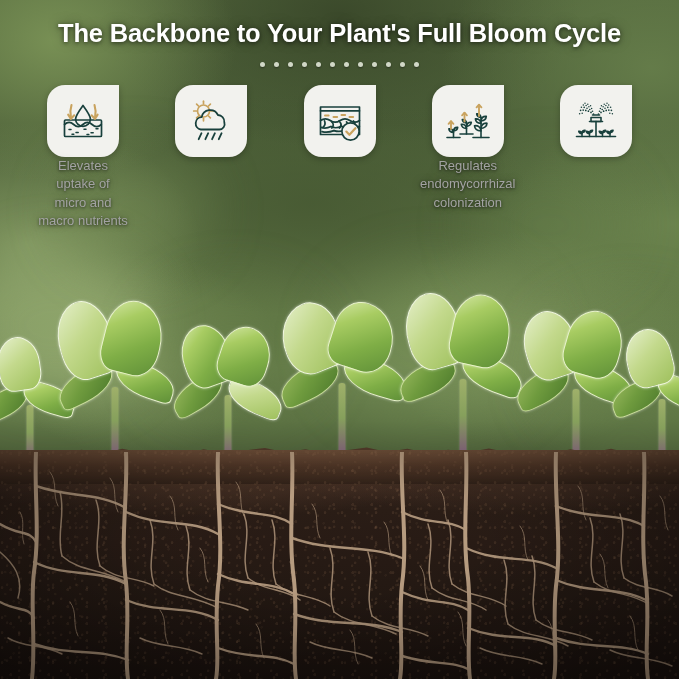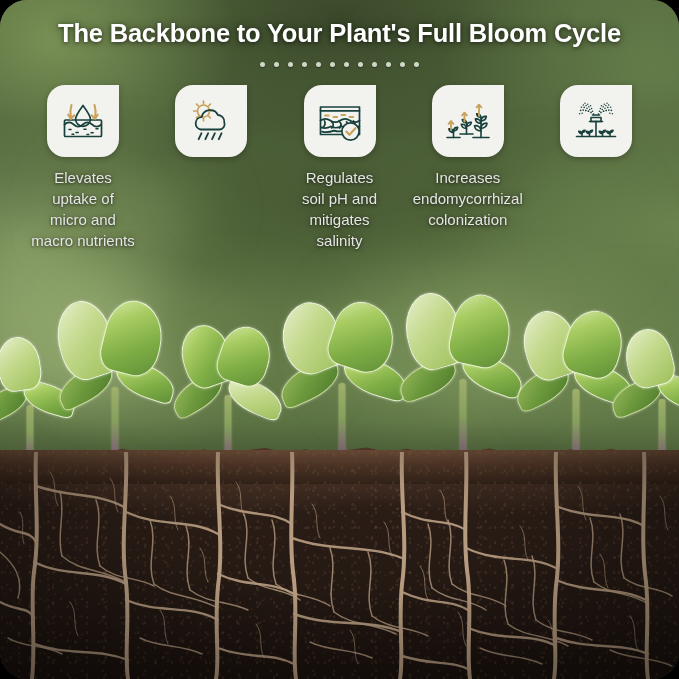--- a/index.html
+++ b/index.html
@@ -5,21 +5,20 @@
 <style>
   * { margin:0; padding:0; box-sizing:border-box; }
   html,body { width:679px; height:679px; overflow:hidden; background:#000; }
   body { font-family:"Liberation Sans", sans-serif; }
 
   #stage {
     position:relative;
     width:679px; height:679px;
     overflow:hidden;
     background:#3c4c2d;
-    border-radius:27px;
   }
 
   
   .photo-bg {
     position:absolute; left:0; top:0; width:679px; height:679px;
     background:
       radial-gradient(ellipse 260px 200px at 8% 6%,   rgba(122,146,86,.95) 0%, rgba(122,146,86,0) 70%),
       radial-gradient(ellipse 300px 220px at 96% 10%, rgba(104,128,76,.85) 0%, rgba(104,128,76,0) 70%),
       radial-gradient(ellipse 240px 170px at 4% 36%,  rgba(138,160,104,.75) 0%, rgba(138,160,104,0) 72%),
       radial-gradient(ellipse 230px 160px at 99% 33%, rgba(116,142,84,.70) 0%, rgba(116,142,84,0) 72%),
@@ -139,24 +138,23 @@
     width:72px; height:72px;
     background:#f2f2ee;
     
     border-radius:18px 0 18px 18px;
     display:flex; align-items:center; justify-content:center;
     box-shadow:0 2px 6px rgba(0,0,0,.25);
   }
   .tile svg { display:block; }
 
   .feature-label {
-    margin-top:10px;
     text-align:center;
-    color:#e5e5e5;
-    font-size:15px;
+    color:#a3a3a3;
+    font-size:13px;
     line-height:1.42;
     text-shadow:0 1px 3px rgba(0,0,0,.6), 0 0 8px rgba(0,0,0,.35);
     white-space:pre-line;
   }
 </style>
 </head>
 <body>
 
 <div id="stage">
 
@@ -460,24 +458,20 @@
                 <path d="M34.5,21 h3.6"></path>
               </g>
 
               <g>
                 <circle cx="35.5" cy="35.5" r="8.6" fill="#f2f2ee" stroke="#18403c" stroke-width="1.7"></circle>
                 <path d="M31.3,35.6 l3.1,3.2 l6,-6.6" fill="none" stroke="#c9a35e" stroke-width="2.2" stroke-linecap="round" stroke-linejoin="round"></path>
               </g>
             </svg>
           </span>
         </div>
-        <div class="feature-label">Regulates
-soil pH and
-mitigates
-salinity</div>
       </div>
 
       <div class="feature">
         <div class="tile">
           <span>
             <svg width="50" height="50" viewBox="0 0 50 50">
               <g fill="none" stroke="#18403c" stroke-width="1.6" stroke-linecap="round" stroke-linejoin="round">
 
                 <path d="M4,41.5 h13"></path>
                 <path d="M17,38 h13"></path>
@@ -504,21 +498,21 @@
                 <path d="M8,33 v-7.5"></path>
                   <path d="M5.6,27.8 l2.4,-2.6 l2.4,2.6"></path>
                 <path d="M21.5,25.5 v-8.5"></path>
                   <path d="M19.1,19.3 l2.4,-2.6 l2.4,2.6"></path>
                 <path d="M36,20 v-11"></path>
                   <path d="M33.6,11.3 l2.4,-2.6 l2.4,2.6"></path>
               </g>
             </svg>
           </span>
         </div>
-        <div class="feature-label">Increases
+        <div class="feature-label">Regulates
 endomycorrhizal
 colonization</div>
       </div>
 
       <div class="feature">
         <div class="tile">
           <span>
             <svg width="50" height="50" viewBox="0 0 50 50">
               <g fill="none" stroke="#18403c" stroke-width="1.6" stroke-linecap="round" stroke-linejoin="round">
 

